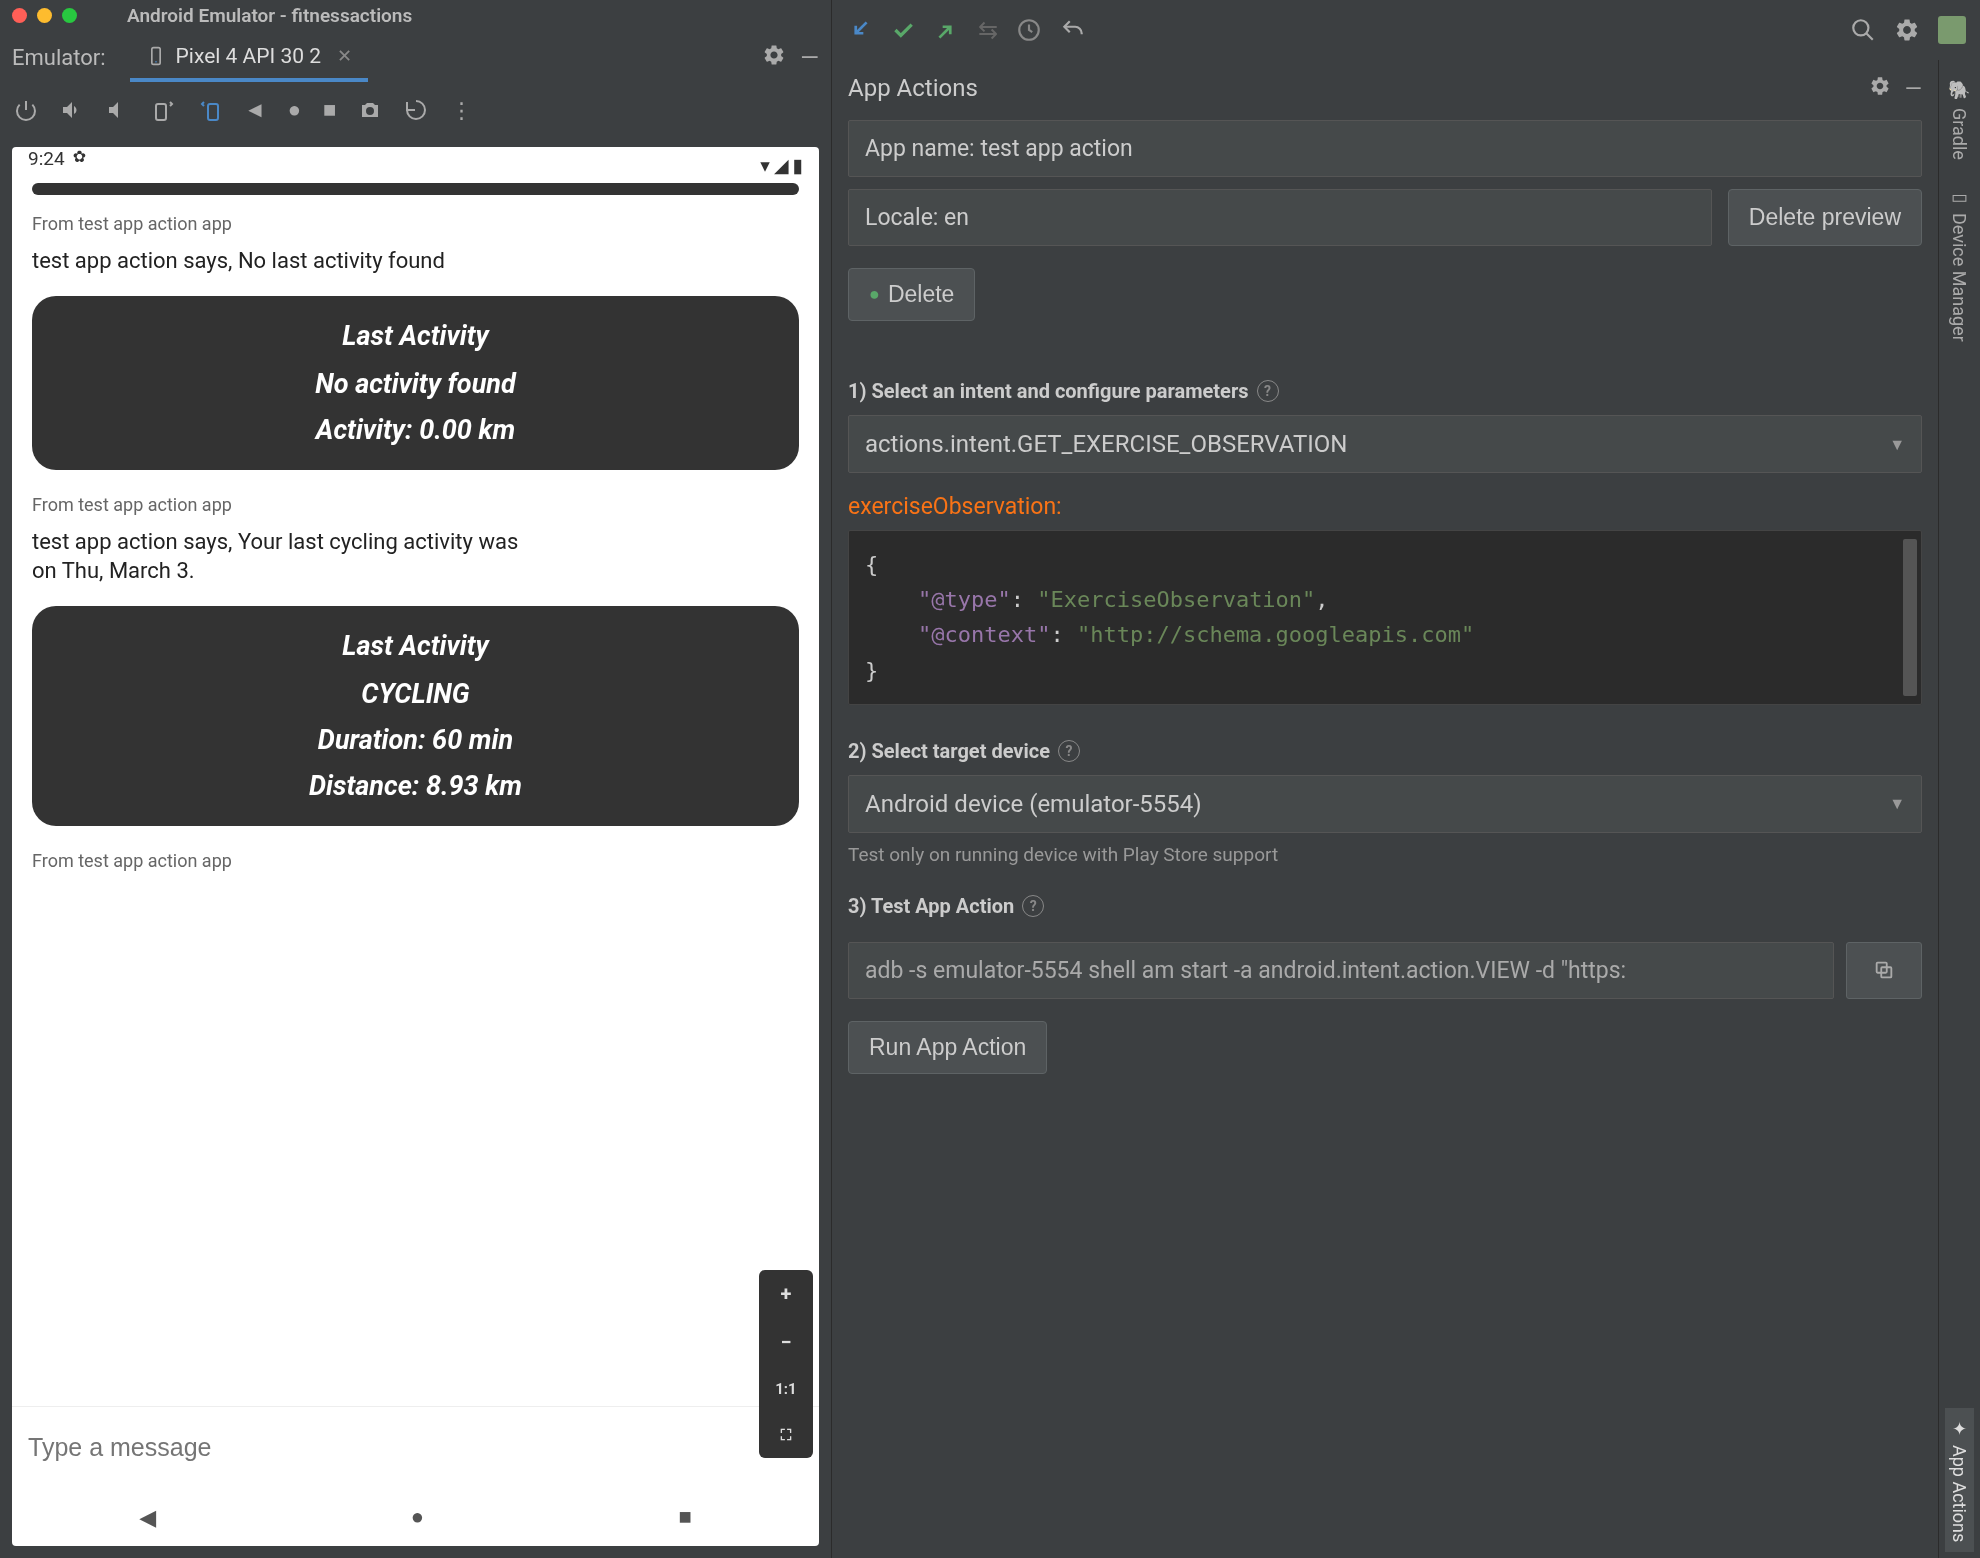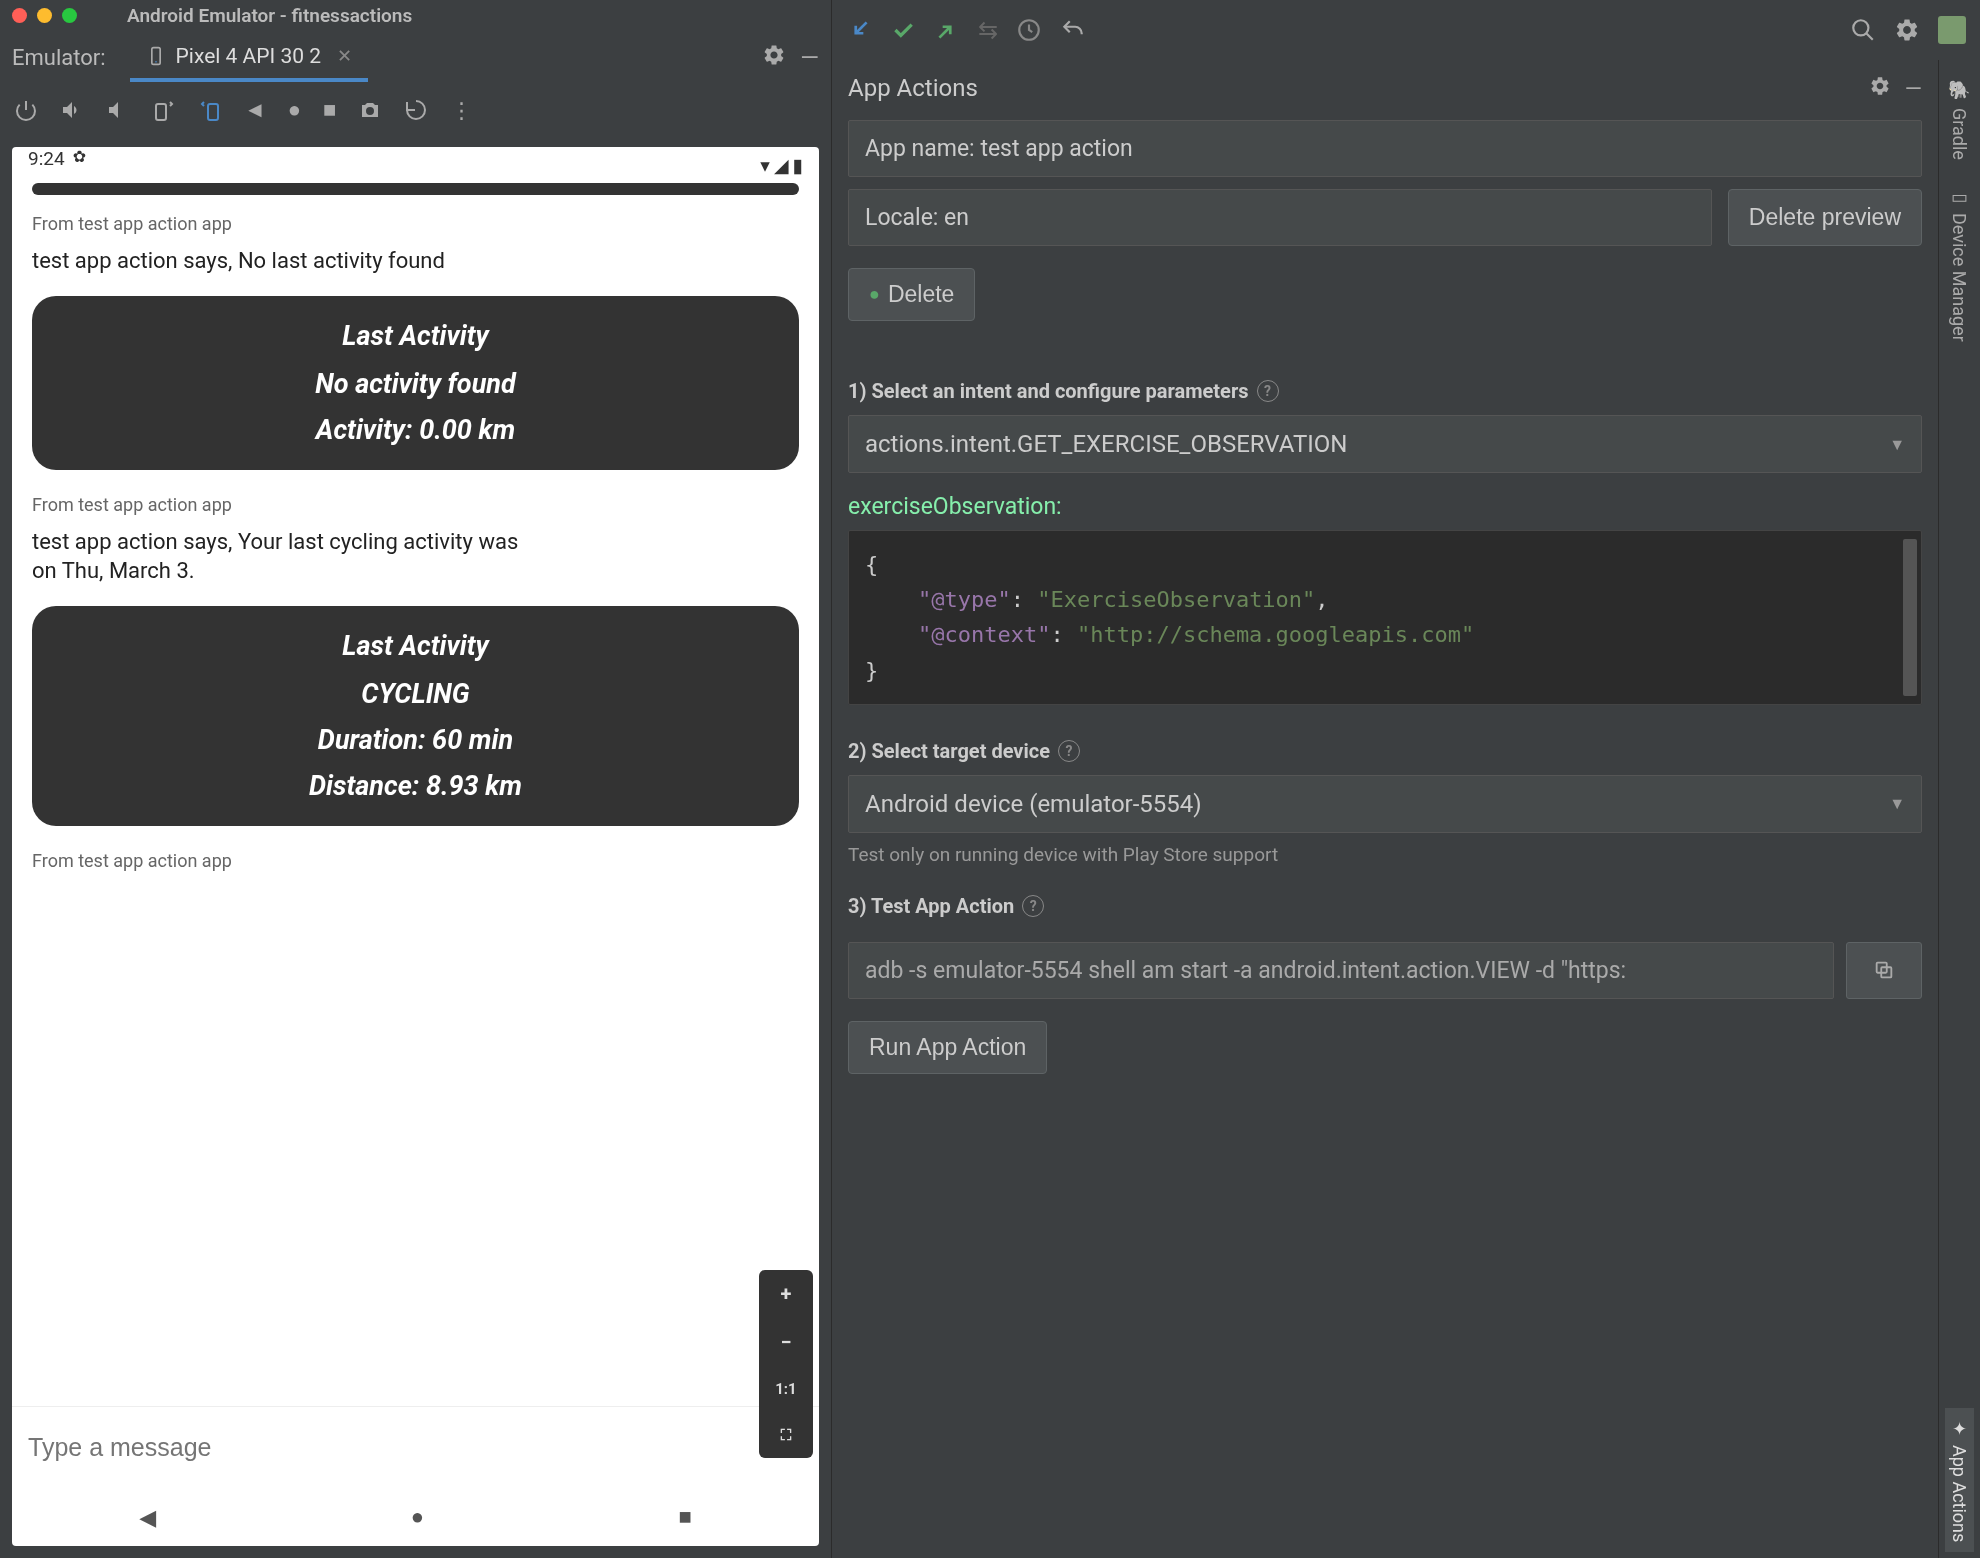--- a/index.html
+++ b/index.html
@@ -73,21 +73,21 @@
 .locale-row .field-box { flex: 1; margin: 0; }
 .btn { background: #4c5052; border: 1px solid #5e6365; padding: 12px 20px; font-size: 23px; color: #ccc; border-radius: 4px; display: inline-flex; align-items: center; gap: 8px; }
 .check-icon { color: #59a869; font-size: 18px; }
 
 .section-label { font-size: 20px; font-weight: 700; color: #ccc; margin: 24px 0 12px 0; display: flex; align-items: center; gap: 8px; }
 .help-icon { width: 22px; height: 22px; border: 1.5px solid #888; border-radius: 50%; display: inline-flex; align-items: center; justify-content: center; font-size: 14px; color: #888; }
 
 .select-box { background: #45494a; border: 1px solid #555; padding: 14px 16px; font-size: 24px; color: #ccc; border-radius: 2px; display: flex; align-items: center; gap: 28px; }
 .select-box .caret { margin-left: auto; color: #999; font-size: 16px; }
 
-.param-label { font-size: 23px; color: #86efac; margin: 20px 0 10px 0; }
+.param-label { font-size: 23px; color: #f97316; margin: 20px 0 10px 0; }
 .code-box { background: #2b2b2b; border: 1px solid #444; padding: 16px; font-family: "Menlo", "Consolas", monospace; font-size: 22px; line-height: 1.6; color: #ccc; white-space: pre; border-radius: 2px; position: relative; }
 .code-box .scroll { position: absolute; right: 4px; top: 8px; bottom: 8px; width: 14px; background: #555; border-radius: 2px; }
 .j-key { color: #9876aa; }
 .j-str { color: #6a8759; }
 .j-brace { color: #ccc; }
 
 .hint-text { font-size: 19px; color: #999; margin-top: 10px; }
 
 .cmd-row { display: flex; gap: 12px; margin-top: 12px; }
 .cmd-row .field-box { flex: 1; margin: 0; color: #aaa; }

